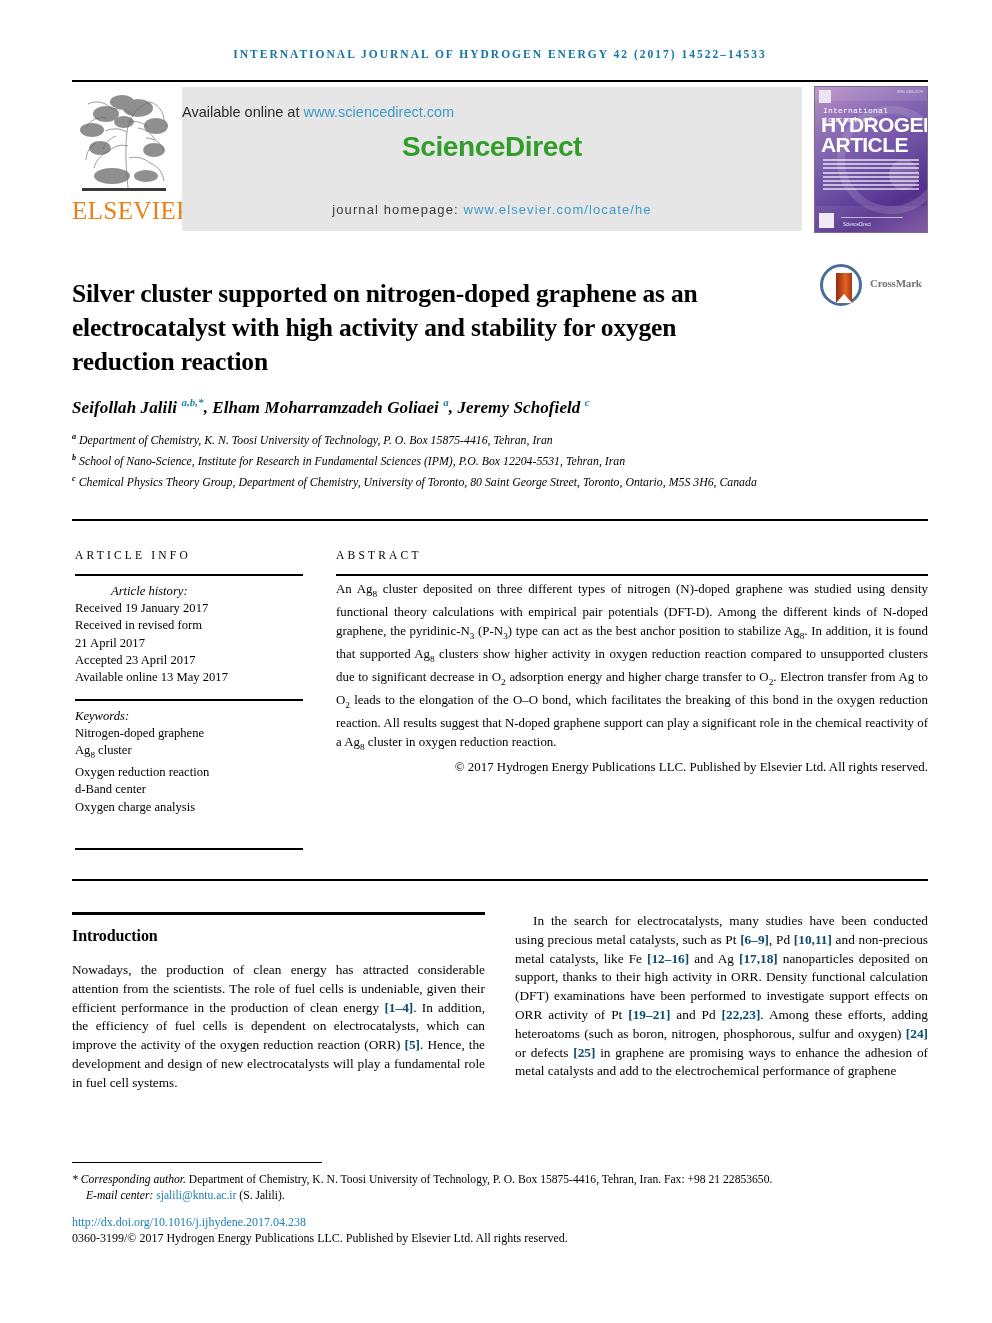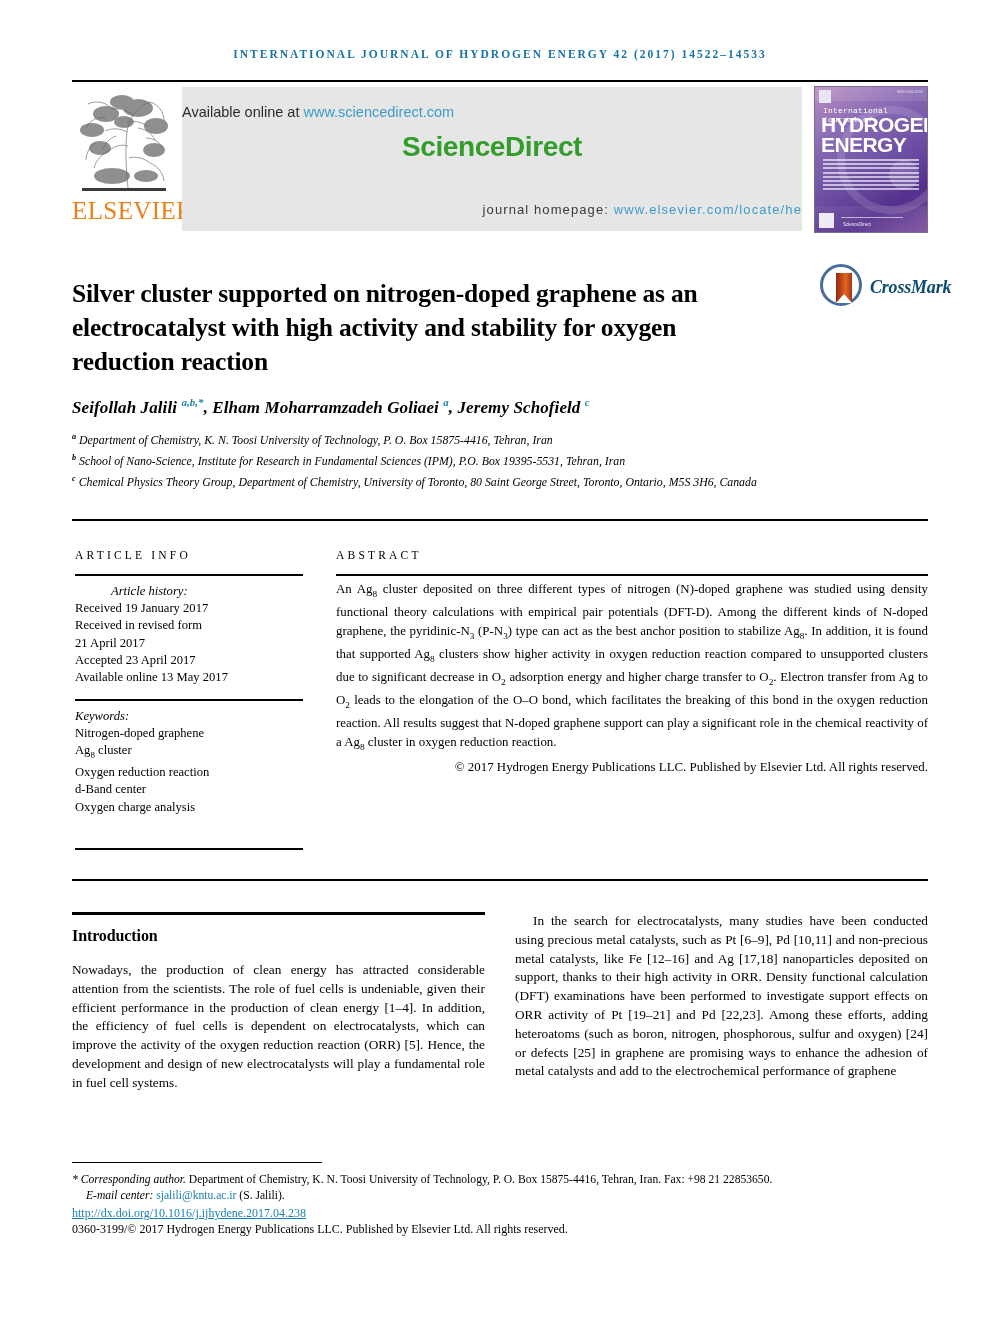--- a/index.html
+++ b/index.html
@@ -106,21 +106,21 @@
     font-family: "Liberation Sans", sans-serif;
     font-size: 28px;
     font-weight: bold;
     color: #329d2b;
     letter-spacing: -0.4px;
   }
   .sd-home {
     position: absolute;
     left: 0; right: 0;
     bottom: 14px;
-    text-align: right;
+    text-align: center;
     font-family: "Liberation Sans", sans-serif;
     font-size: 13px;
     color: #3b3b3b;
     letter-spacing: 1.1px;
   }
   .sd-home .lnk { color: #3d9bc9; }
 
   
   .cover {
     position: absolute;
@@ -237,24 +237,23 @@
     width: 0; height: 0;
     border-left: 8px solid transparent;
     border-right: 8px solid transparent;
     border-bottom: 9px solid #ffffff;
   }
   .cm-text {
     position: absolute;
     left: 50px; top: 13px;
     font-family: "Liberation Serif", serif;
     font-weight: bold;
-    font-size: 18px;
-    color: #0c4a6e;
+    font-size: 11px;
+    color: #737373;
     letter-spacing: -0.2px;
-    font-style: italic;
   }
 
   
   .authors {
     position: absolute;
     left: 72px;
     top: 396px;
     width: 856px;
     font-family: "Liberation Serif", serif;
     font-style: italic;
@@ -352,39 +351,39 @@
     letter-spacing: -0.1px;
   }
   .bodytext {
     font-family: "Liberation Serif", serif;
     font-size: 13.3px;
     line-height: 18.8px;
     text-align: justify;
   }
   .bodytext p { margin: 0 0 0 0; text-indent: 0; }
   .bodytext p.ind { text-indent: 18px; }
-  .ref { color: #000000; }
+  .ref { color: #0c4a6e; font-weight: bold; }
 
   
   .foot-rule {
     position: absolute;
     left: 72px; top: 1162px; width: 250px; height: 1px; background: #000;
   }
   .footer {
     position: absolute;
     left: 72px; top: 1172px; width: 856px;
     font-family: "Liberation Serif", serif;
     font-size: 11.6px;
     line-height: 15.6px;
   }
   .footer .corr { font-style: italic; }
   .footer .lnk { color: #1a7fb3; }
   .footer .doi { color: #1a7fb3; font-size: 12px; }
   .footer .issn { font-size: 12px; }
-  .footer .blk { margin-top: 3px; text-decoration: underline; }
+  .footer .blk { margin-top: 12px; }
   sub { font-size: 72%; }
   sup.plain { font-size: 70%; vertical-align: super; }
 </style>
 </head>
 <body>
 
 <div class="page">
 
   <div class="running-head">International Journal of Hydrogen Energy 42 (2017) 14522–14533</div>
   <div class="rule-top"></div>
@@ -435,21 +434,21 @@
       <div class="sd-logo">ScienceDirect</div>
       <div class="sd-home"><span>journal homepage: </span><span class="lnk">www.elsevier.com/locate/he</span></div>
     </div>
 
     <div class="cover">
       <div class="cover-topstrip"></div>
       <div class="cover-ihe-mark"></div>
       <div class="cover-issn">ISSN 0360-3199</div>
       <div class="cover-ijof">International journal of</div>
       <div class="cover-h">HYDROGEN</div>
-      <div class="cover-e">ENERGY</div>
+      <div class="cover-e">ARTICLE</div>
       <div class="cover-lines">
         <i></i>
           <i></i>
           <i></i>
           <i></i>
           <i></i>
           <i></i>
           <i></i>
           <i></i>
       </div>
@@ -468,21 +467,21 @@
     <div class="cm-ring">
       <div class="cm-book"></div>
       <div class="cm-notch"></div>
     </div>
     <div class="cm-text">CrossMark</div>
   </div>
 
   <div class="authors">Seifollah Jalili <sup>a,b,*</sup>, Elham Moharramzadeh Goliaei <sup>a</sup>, Jeremy Schofield <sup>c</sup></div>
   <div class="aff">
     <div><sup class="plain">a</sup> <span>Department of Chemistry, K. N. Toosi University of Technology, P. O. Box 15875-4416, Tehran, Iran</span></div>
-    <div><sup class="plain">b</sup> <span>School of Nano-Science, Institute for Research in Fundamental Sciences (IPM), P.O. Box 19395-5531, Tehran, Iran</span></div>
+    <div><sup class="plain">b</sup> <span>School of Nano-Science, Institute for Research in Fundamental Sciences (IPM), P.O. Box 12204-5531, Tehran, Iran</span></div>
     <div><sup class="plain">c</sup> <span>Chemical Physics Theory Group, Department of Chemistry, University of Toronto, 80 Saint George Street, Toronto, Ontario, M5S 3H6, Canada</span></div>
   </div>
 
   <div class="rule-mid"></div>
 
   <div class="colhead ainfo-head">ARTICLE INFO</div>
   <div class="ainfo-rule"></div>
   <div class="ainfo-hist">
     <div class="it">Article history:</div>
     <div>Received 19 January 2017</div>

